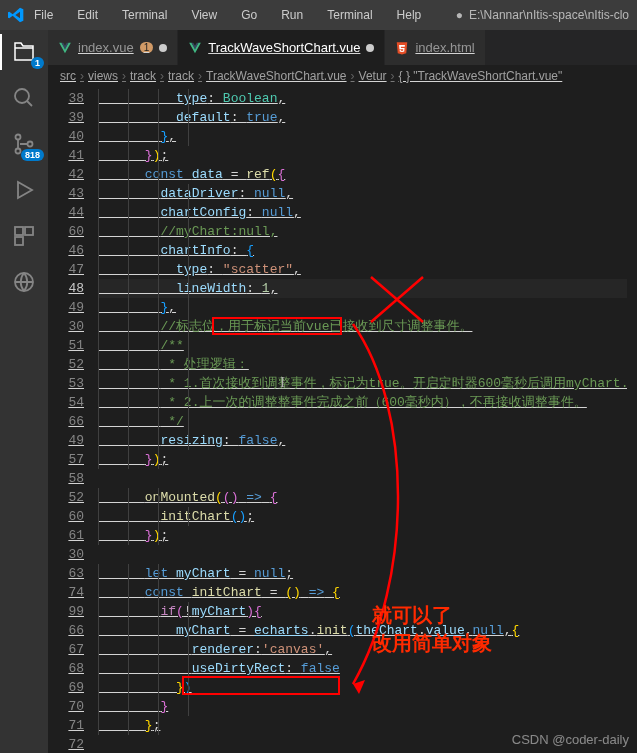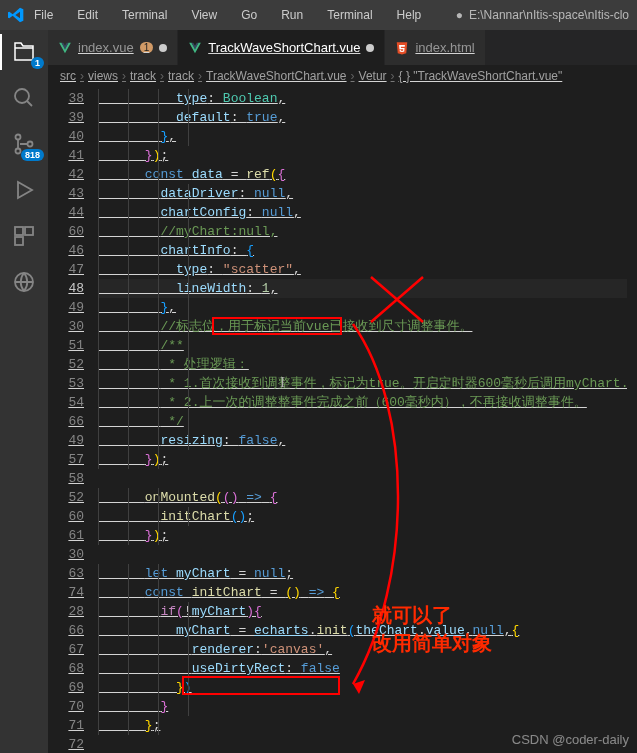--- a/index.html
+++ b/index.html
@@ -354,21 +354,21 @@
           <div class="ln">66</div>
           <div class="ln">49</div>
           <div class="ln">57</div>
           <div class="ln">58</div>
           <div class="ln">52</div>
           <div class="ln">60</div>
           <div class="ln">61</div>
           <div class="ln">30</div>
           <div class="ln">63</div>
           <div class="ln">74</div>
-          <div class="ln">28</div>
+          <div class="ln">99</div>
           <div class="ln">66</div>
           <div class="ln">67</div>
           <div class="ln">68</div>
           <div class="ln">69</div>
           <div class="ln">70</div>
           <div class="ln">71</div>
           <div class="ln">72</div>
         </div>
       <div class="code" id="code"><div class="line"><span class="indent-guide" style="left:0px"></span><span class="indent-guide" style="left:30px"></span><span class="indent-guide" style="left:60px"></span><span class="indent-guide" style="left:90px"></span>          <span class="prop">type</span><span class="punc">: </span><span class="type">Boolean</span><span class="punc">,</span></div><div class="line"><span class="indent-guide" style="left:0px"></span><span class="indent-guide" style="left:30px"></span><span class="indent-guide" style="left:60px"></span><span class="indent-guide" style="left:90px"></span>          <span class="prop">default</span><span class="punc">: </span><span class="bool">true</span><span class="punc">,</span></div><div class="line"><span class="indent-guide" style="left:0px"></span><span class="indent-guide" style="left:30px"></span><span class="indent-guide" style="left:60px"></span><span class="indent-guide" style="left:90px"></span>        <span class="brace-b">}</span><span class="punc">,</span></div><div class="line"><span class="indent-guide" style="left:0px"></span><span class="indent-guide" style="left:30px"></span><span class="indent-guide" style="left:60px"></span>      <span class="brace-p">}</span><span class="brace-y">)</span><span class="punc">;</span></div><div class="line"><span class="indent-guide" style="left:0px"></span><span class="indent-guide" style="left:30px"></span><span class="indent-guide" style="left:60px"></span>      <span class="kw2">const </span><span class="var">data</span><span class="punc"> = </span><span class="fn">ref</span><span class="brace-y">(</span><span class="brace-p">{</span></div><div class="line"><span class="indent-guide" style="left:0px"></span><span class="indent-guide" style="left:30px"></span><span class="indent-guide" style="left:60px"></span><span class="indent-guide" style="left:90px"></span>        <span class="prop">dataDriver</span><span class="punc">: </span><span class="bool">null</span><span class="punc">,</span></div><div class="line"><span class="indent-guide" style="left:0px"></span><span class="indent-guide" style="left:30px"></span><span class="indent-guide" style="left:60px"></span><span class="indent-guide" style="left:90px"></span>        <span class="prop">chartConfig</span><span class="punc">: </span><span class="bool">null</span><span class="punc">,</span></div><div class="line"><span class="indent-guide" style="left:0px"></span><span class="indent-guide" style="left:30px"></span><span class="indent-guide" style="left:60px"></span><span class="indent-guide" style="left:90px"></span>        <span class="cmt">//myChart:null,</span></div><div class="line"><span class="indent-guide" style="left:0px"></span><span class="indent-guide" style="left:30px"></span><span class="indent-guide" style="left:60px"></span><span class="indent-guide" style="left:90px"></span>        <span class="prop">chartInfo</span><span class="punc">: </span><span class="brace-b">{</span></div><div class="line"><span class="indent-guide" style="left:0px"></span><span class="indent-guide" style="left:30px"></span><span class="indent-guide" style="left:60px"></span><span class="indent-guide" style="left:90px"></span>          <span class="prop">type</span><span class="punc">: </span><span class="str">"scatter"</span><span class="punc">,</span></div><div class="line highlight-line"><span class="indent-guide" style="left:0px"></span><span class="indent-guide" style="left:30px"></span><span class="indent-guide" style="left:60px"></span><span class="indent-guide" style="left:90px"></span>          <span class="prop">lineWidth</span><span class="punc">: </span><span class="num">1</span><span class="punc">,</span></div><div class="line"><span class="indent-guide" style="left:0px"></span><span class="indent-guide" style="left:30px"></span><span class="indent-guide" style="left:60px"></span><span class="indent-guide" style="left:90px"></span>        <span class="brace-b">}</span><span class="punc">,</span></div><div class="line"><span class="indent-guide" style="left:0px"></span><span class="indent-guide" style="left:30px"></span><span class="indent-guide" style="left:60px"></span><span class="indent-guide" style="left:90px"></span>        <span class="cmt">//标志位，用于标记当前vue已接收到尺寸调整事件。</span></div><div class="line"><span class="indent-guide" style="left:0px"></span><span class="indent-guide" style="left:30px"></span><span class="indent-guide" style="left:60px"></span><span class="indent-guide" style="left:90px"></span>        <span class="cmt">/**</span></div><div class="line"><span class="indent-guide" style="left:0px"></span><span class="indent-guide" style="left:30px"></span><span class="indent-guide" style="left:60px"></span><span class="indent-guide" style="left:90px"></span>        <span class="cmt"> * 处理逻辑：</span></div><div class="line"><span class="indent-guide" style="left:0px"></span><span class="indent-guide" style="left:30px"></span><span class="indent-guide" style="left:60px"></span><span class="indent-guide" style="left:90px"></span>        <span class="cmt"> * 1.首次接收到调整事件，标记为true。开启定时器600毫秒后调用myChart.</span></div><div class="line"><span class="indent-guide" style="left:0px"></span><span class="indent-guide" style="left:30px"></span><span class="indent-guide" style="left:60px"></span><span class="indent-guide" style="left:90px"></span>        <span class="cmt"> * 2.上一次的调整整事件完成之前（600毫秒内），不再接收调整事件。</span></div><div class="line"><span class="indent-guide" style="left:0px"></span><span class="indent-guide" style="left:30px"></span><span class="indent-guide" style="left:60px"></span><span class="indent-guide" style="left:90px"></span>        <span class="cmt"> */</span></div><div class="line"><span class="indent-guide" style="left:0px"></span><span class="indent-guide" style="left:30px"></span><span class="indent-guide" style="left:60px"></span><span class="indent-guide" style="left:90px"></span>        <span class="prop">resizing</span><span class="punc">: </span><span class="bool">false</span><span class="punc">,</span></div><div class="line"><span class="indent-guide" style="left:0px"></span><span class="indent-guide" style="left:30px"></span><span class="indent-guide" style="left:60px"></span>      <span class="brace-p">}</span><span class="brace-y">)</span><span class="punc">;</span></div><div class="line"></div><div class="line"><span class="indent-guide" style="left:0px"></span><span class="indent-guide" style="left:30px"></span><span class="indent-guide" style="left:60px"></span>      <span class="fn">onMounted</span><span class="brace-y">(</span><span class="brace-p">()</span><span class="punc"> </span><span class="kw2">=&gt;</span><span class="punc"> </span><span class="brace-p">{</span></div><div class="line"><span class="indent-guide" style="left:0px"></span><span class="indent-guide" style="left:30px"></span><span class="indent-guide" style="left:60px"></span><span class="indent-guide" style="left:90px"></span>        <span class="fn">initChart</span><span class="brace-b">()</span><span class="punc">;</span></div><div class="line"><span class="indent-guide" style="left:0px"></span><span class="indent-guide" style="left:30px"></span><span class="indent-guide" style="left:60px"></span>      <span class="brace-p">}</span><span class="brace-y">)</span><span class="punc">;</span></div><div class="line"></div><div class="line"><span class="indent-guide" style="left:0px"></span><span class="indent-guide" style="left:30px"></span><span class="indent-guide" style="left:60px"></span>      <span class="kw2">let </span><span class="var">myChart</span><span class="punc"> = </span><span class="bool">null</span><span class="punc">;</span></div><div class="line"><span class="indent-guide" style="left:0px"></span><span class="indent-guide" style="left:30px"></span><span class="indent-guide" style="left:60px"></span>      <span class="kw2">const </span><span class="fn">initChart</span><span class="punc"> = </span><span class="brace-y">()</span><span class="punc"> </span><span class="kw2">=&gt;</span><span class="punc"> </span><span class="brace-y">{</span></div><div class="line"><span class="indent-guide" style="left:0px"></span><span class="indent-guide" style="left:30px"></span><span class="indent-guide" style="left:60px"></span><span class="indent-guide" style="left:90px"></span>        <span class="kw">if</span><span class="brace-p">(</span><span class="punc">!</span><span class="var">myChart</span><span class="brace-p">)</span><span class="brace-p">{</span></div><div class="line"><span class="indent-guide" style="left:0px"></span><span class="indent-guide" style="left:30px"></span><span class="indent-guide" style="left:60px"></span><span class="indent-guide" style="left:90px"></span>          <span class="var">myChart</span><span class="punc"> = </span><span class="var u-var">echarts</span><span class="punc">.</span><span class="fn">init</span><span class="brace-b">(</span><span class="var">theChart</span><span class="punc">.</span><span class="var u-var">value</span><span class="punc">,</span><span class="bool">null</span><span class="punc">,</span><span class="brace-y">{</span></div><div class="line"><span class="indent-guide" style="left:0px"></span><span class="indent-guide" style="left:30px"></span><span class="indent-guide" style="left:60px"></span><span class="indent-guide" style="left:90px"></span>            <span class="prop">renderer</span><span class="punc">:</span><span class="str">'canvas'</span><span class="punc">,</span></div><div class="line"><span class="indent-guide" style="left:0px"></span><span class="indent-guide" style="left:30px"></span><span class="indent-guide" style="left:60px"></span><span class="indent-guide" style="left:90px"></span>            <span class="prop">useDirtyRect</span><span class="punc">: </span><span class="bool">false</span></div><div class="line"><span class="indent-guide" style="left:0px"></span><span class="indent-guide" style="left:30px"></span><span class="indent-guide" style="left:60px"></span><span class="indent-guide" style="left:90px"></span>          <span class="brace-y">}</span><span class="brace-b">)</span></div><div class="line"><span class="indent-guide" style="left:0px"></span><span class="indent-guide" style="left:30px"></span><span class="indent-guide" style="left:60px"></span><span class="indent-guide" style="left:90px"></span>        <span class="brace-p">}</span></div><div class="line"><span class="indent-guide" style="left:0px"></span><span class="indent-guide" style="left:30px"></span><span class="indent-guide" style="left:60px"></span>      <span class="brace-y">}</span><span class="punc">;</span></div><div class="line"></div></div>
       <div class="minimap"></div>

